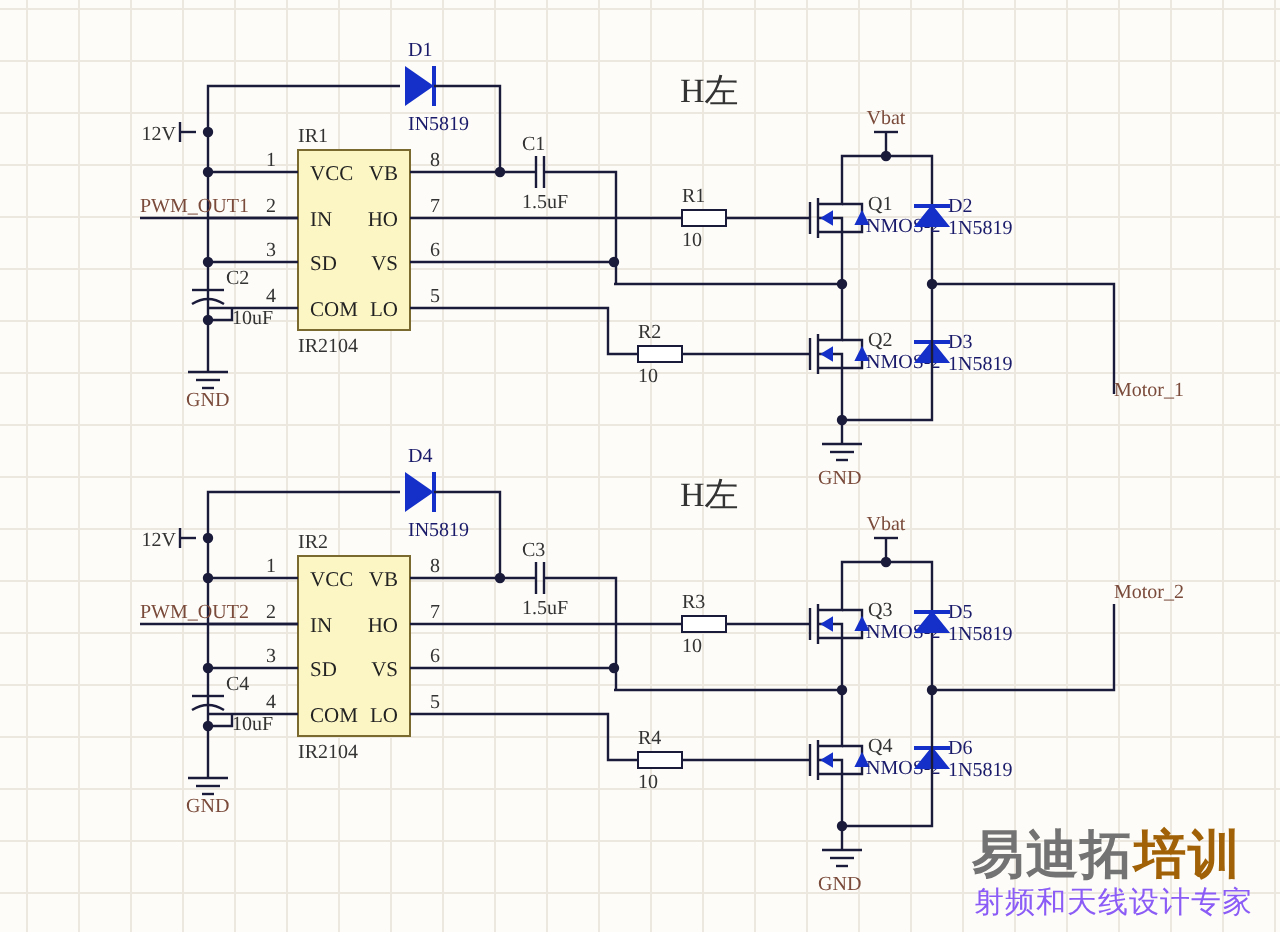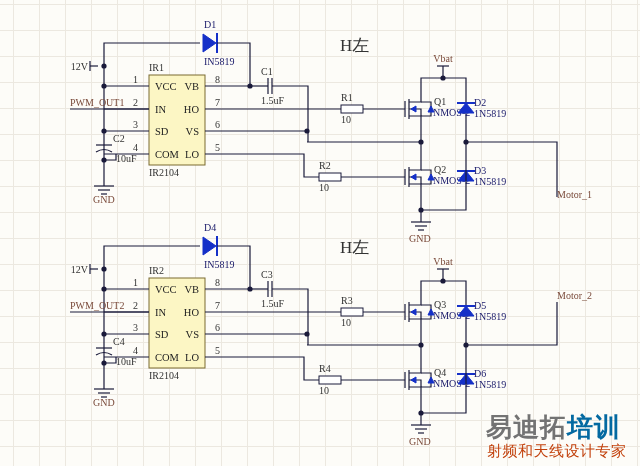--- a/index.html
+++ b/index.html
@@ -19,22 +19,22 @@
   .t { font-family: "Liberation Serif", serif; font-size: 10px; fill: #333; }
   .tn { font-family: "Liberation Serif", serif; font-size: 10px; fill: #7a4a3a; }
   .ic-body { fill: #fcf6c4; stroke: #7a6a30; stroke-width: 1; }
   .ic-t { font-family: "Liberation Serif", serif; font-size: 10.5px; fill: #222; }
   .diode { fill: #1530c8; stroke: #1530c8; }
   .dlbl { font-family: "Liberation Serif", serif; font-size: 10px; fill: #1a1a6a; }
   .title { font-family: "Liberation Serif", "DejaVu Serif", serif; font-size: 17px; fill: #333; }
   .res { fill: #fff; stroke: #1a1a3a; stroke-width: 1; }
   .wm1 { position: absolute; left: 486px; top: 410px; font-family: "DejaVu Sans", sans-serif; font-size: 26px; font-weight: bold; letter-spacing: 1px; }
   .wm1 .a { color: #737373; }
-  .wm1 .b { color: #0369a1; }
-  .wm2 { position: absolute; left: 487px; top: 442px; font-family: "DejaVu Sans", sans-serif; font-size: 15px; color: #c2410c; letter-spacing: 0.5px; }
+  .wm1 .b { color: #a16207; }
+  .wm2 { position: absolute; left: 487px; top: 442px; font-family: "DejaVu Sans", sans-serif; font-size: 15px; color: #8b5cf6; letter-spacing: 0.5px; }
 </style>
 </head>
 <body>
 
 <svg id="schem" width="640" height="466" xmlns="http://www.w3.org/2000/svg">
   <g id="circ0">
       <polyline points="90,66 98,66" class="w"></polyline>
       <line x1="90" y1="61" x2="90" y2="71" class="w"></line>
       <text x="88" y="70" class="t" text-anchor="end">12V</text>
       <polyline points="104,186 104,43 200,43" class="w"></polyline>

